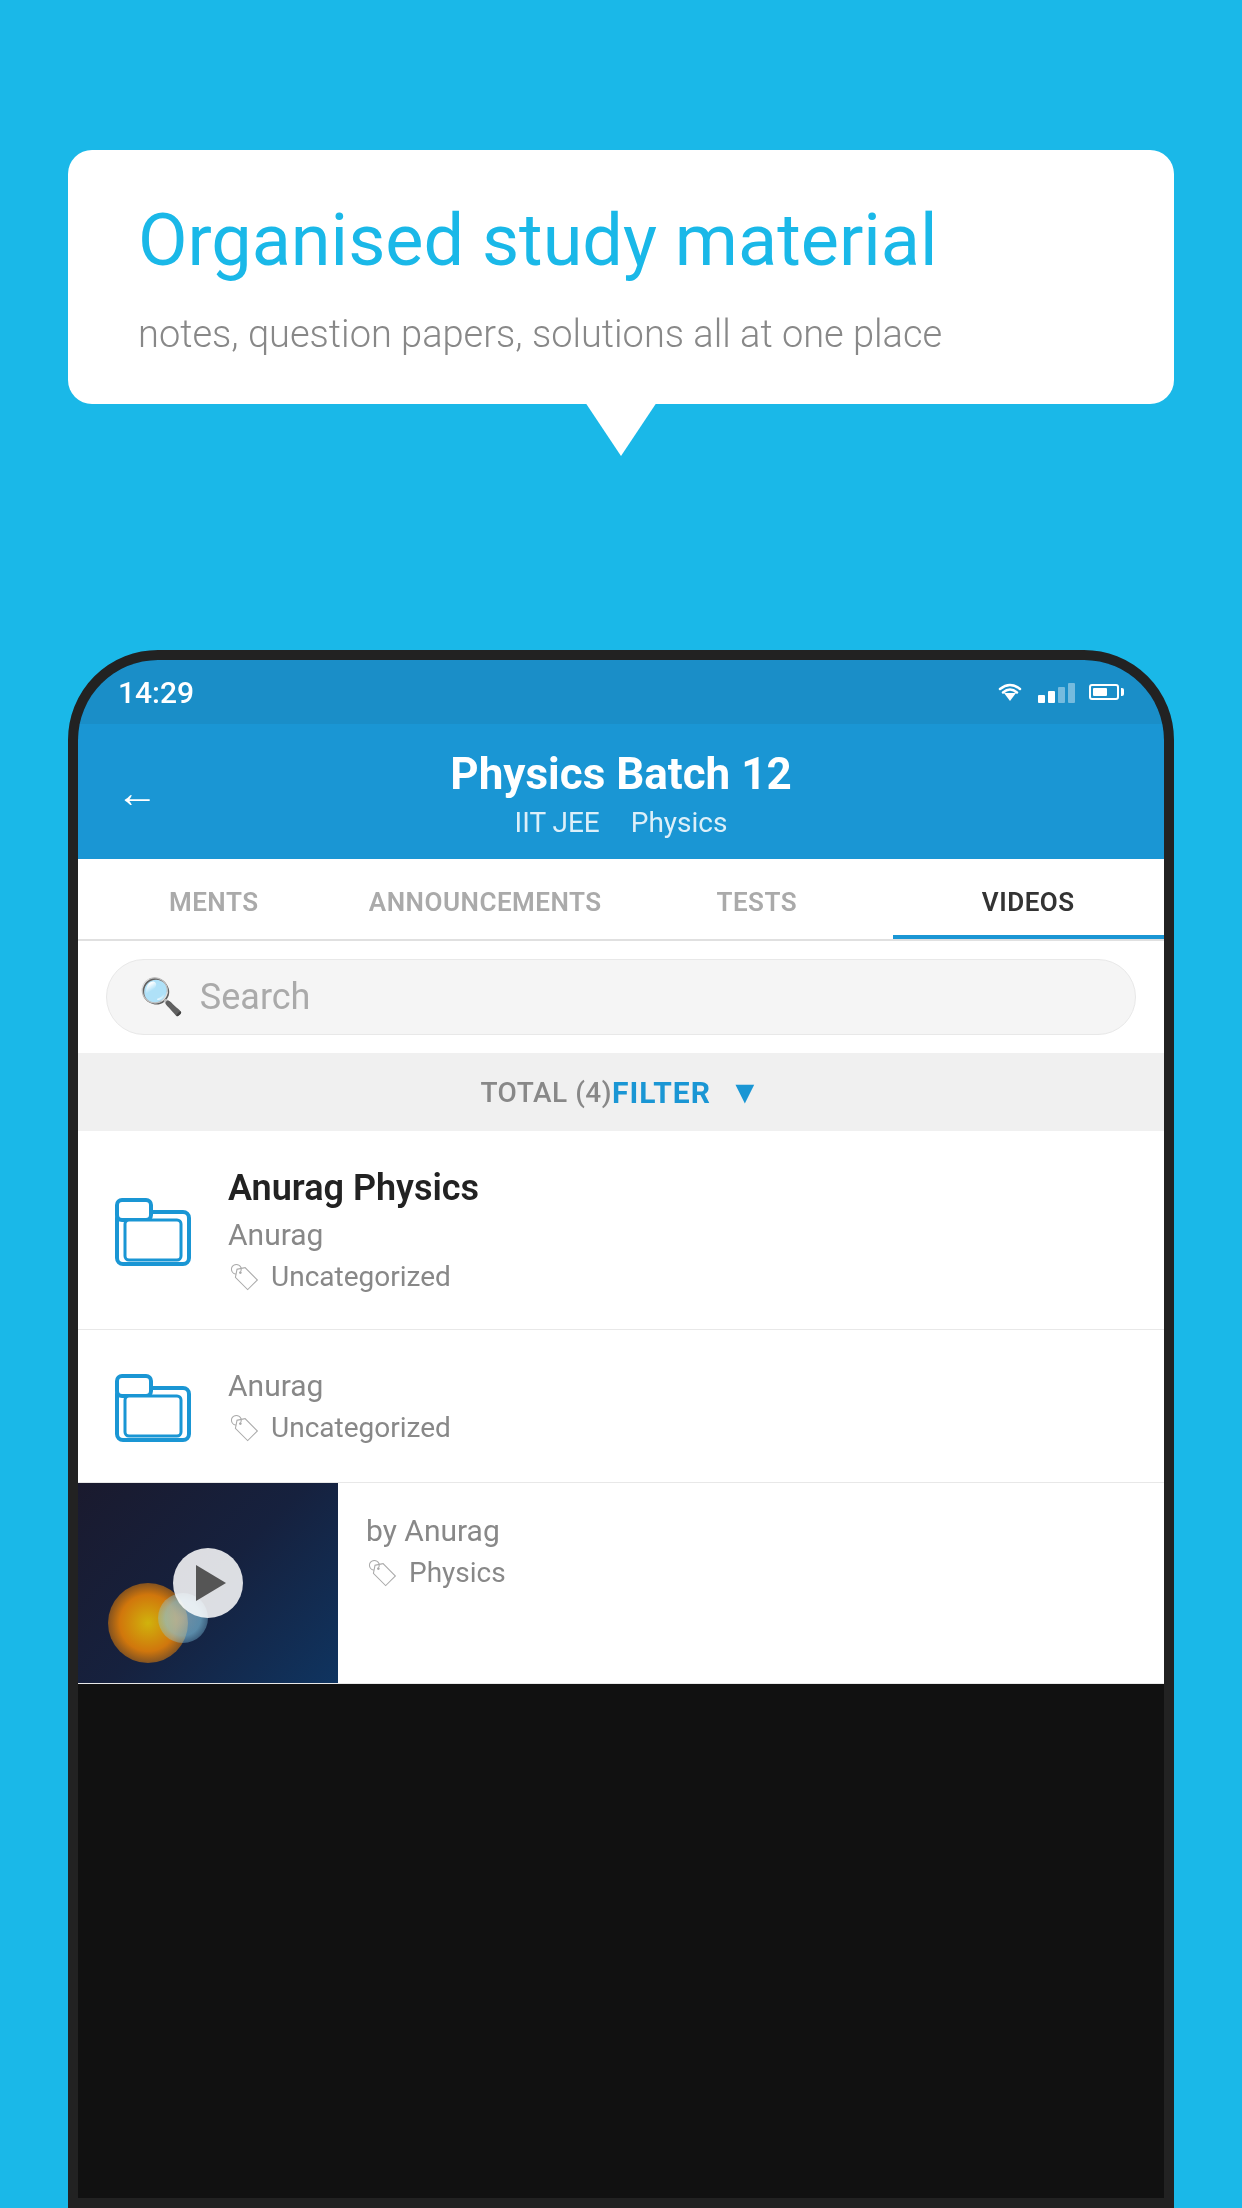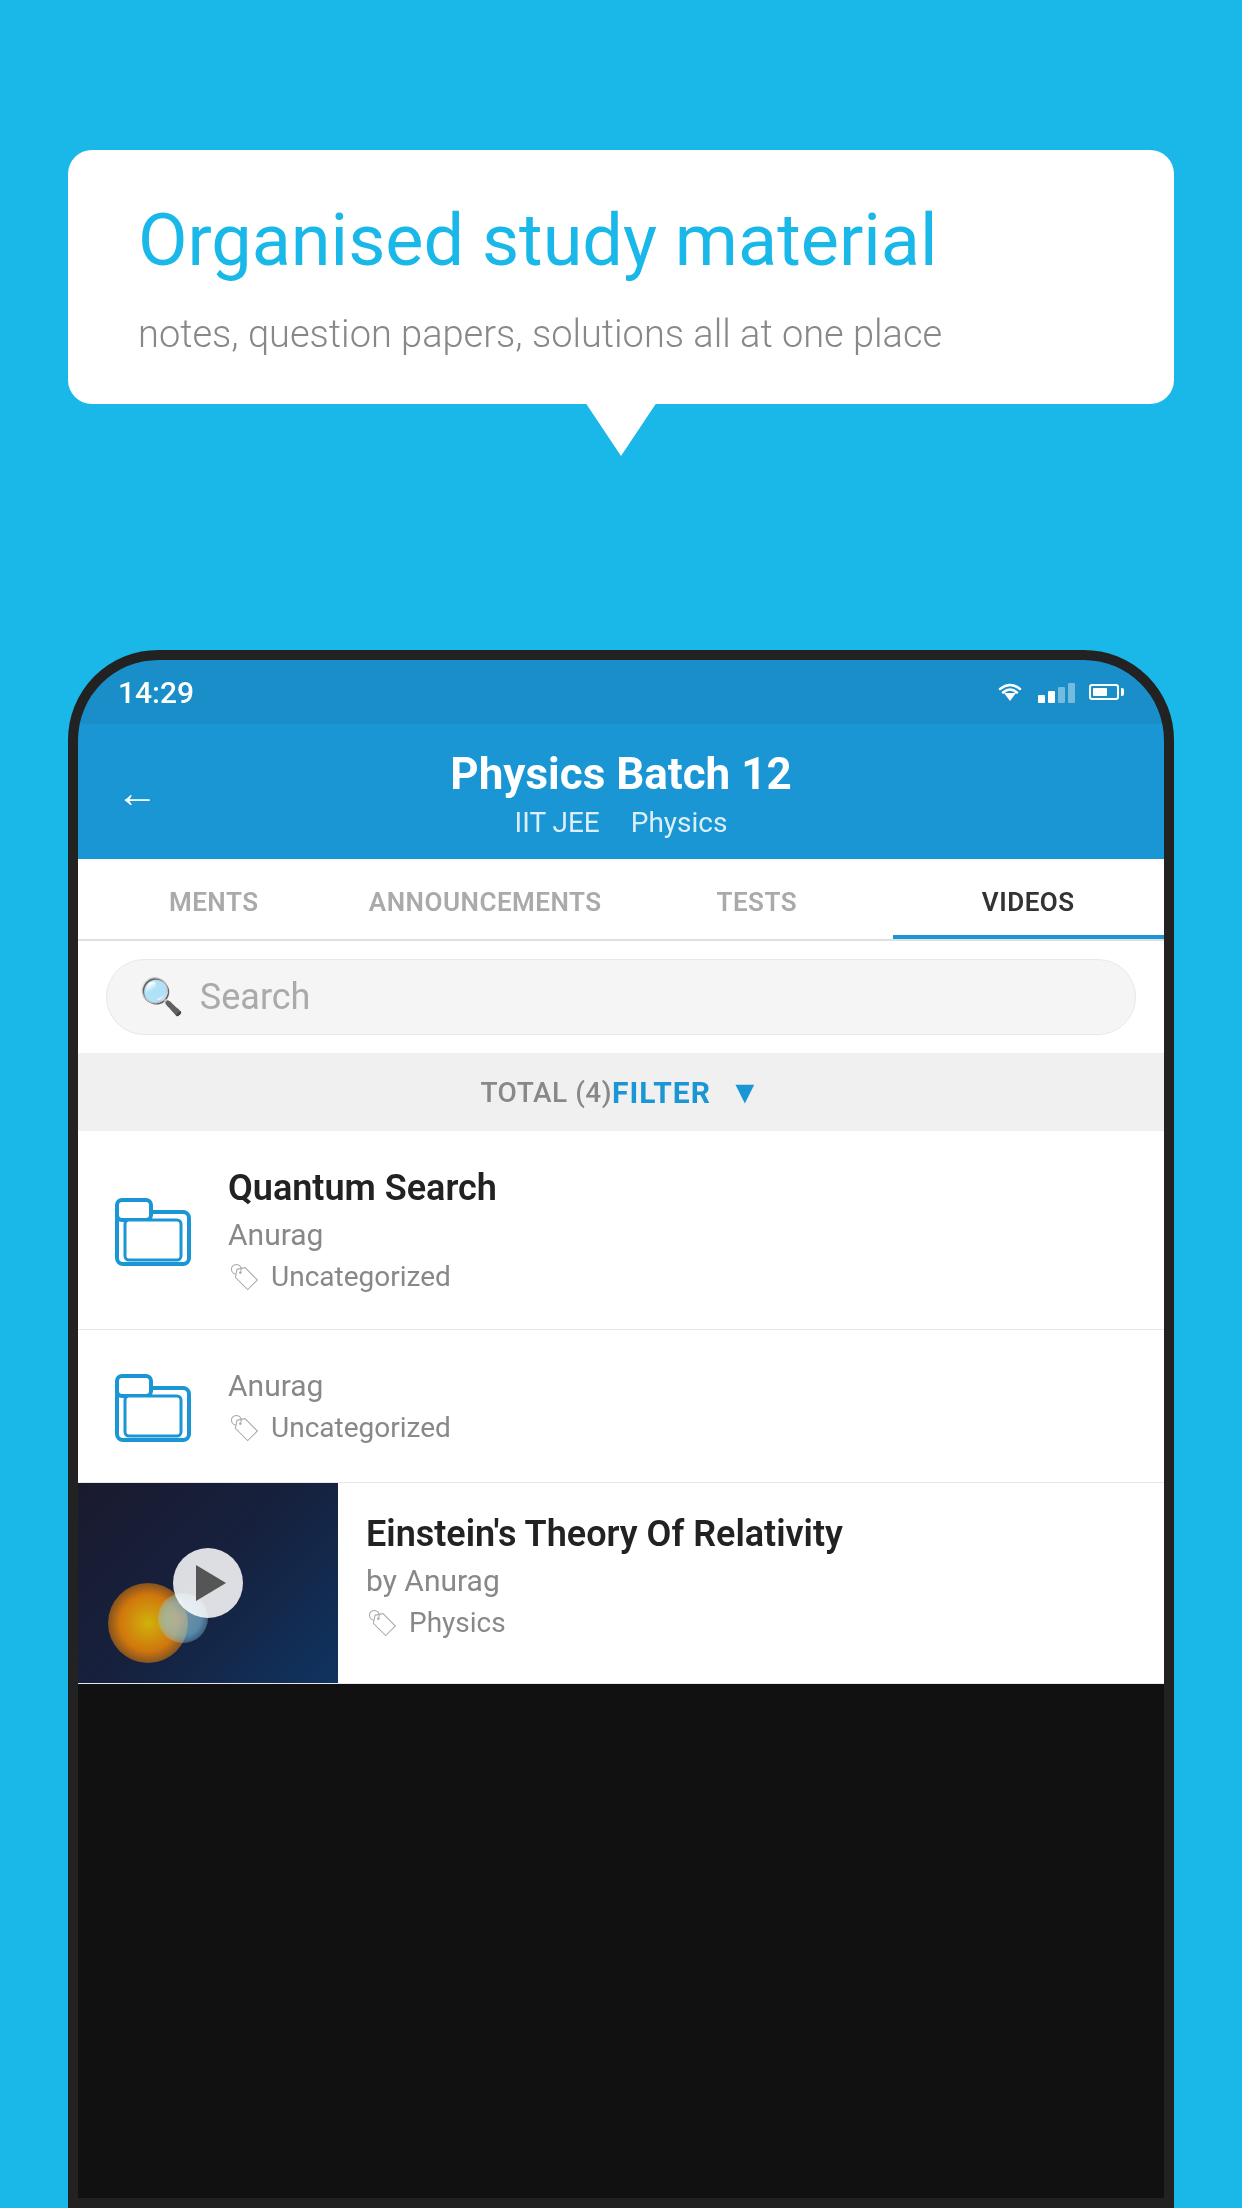--- a/index.html
+++ b/index.html
@@ -484,21 +484,21 @@
       <div class="item-icon-wrap">
         <div style="position:relative; width:80px; height:80px;">
           <svg width="80" height="80" viewBox="0 0 80 80" fill="none" xmlns="http://www.w3.org/2000/svg">
             <rect x="2" y="22" width="72" height="52" rx="6" fill="white" stroke="#1a96d4" stroke-width="4"></rect>
             <rect x="2" y="10" width="34" height="20" rx="5" fill="white" stroke="#1a96d4" stroke-width="4"></rect>
             <rect x="10" y="30" width="56" height="40" rx="4" fill="white" stroke="#1a96d4" stroke-width="3"></rect>
           </svg>
         </div>
       </div>
       <div class="item-content">
-        <div class="item-title">Quantum Search</div>
+        <div class="item-title">Anurag Physics</div>
         <div class="item-author">Anurag</div>
         <div class="item-tag">
           <span class="tag-icon">🏷</span>
           <span>Uncategorized</span>
         </div>
       </div>
     </div>
 
     <div class="list-item">
       <div class="item-icon-wrap">
@@ -521,21 +521,20 @@
 
     <div class="list-item-thumb">
       <div class="thumb-wrapper">
         <div class="thumb-glow"></div>
         <div class="thumb-glow2"></div>
         <div class="play-button">
           <div class="play-triangle"></div>
         </div>
       </div>
       <div class="einstein-content">
-        <div class="item-title">Einstein's Theory Of Relativity</div>
         <div class="item-author">by Anurag</div>
         <div class="item-tag">
           <span class="tag-icon">🏷</span>
           <span>Physics</span>
         </div>
       </div>
     </div>
 
   </div>
 

